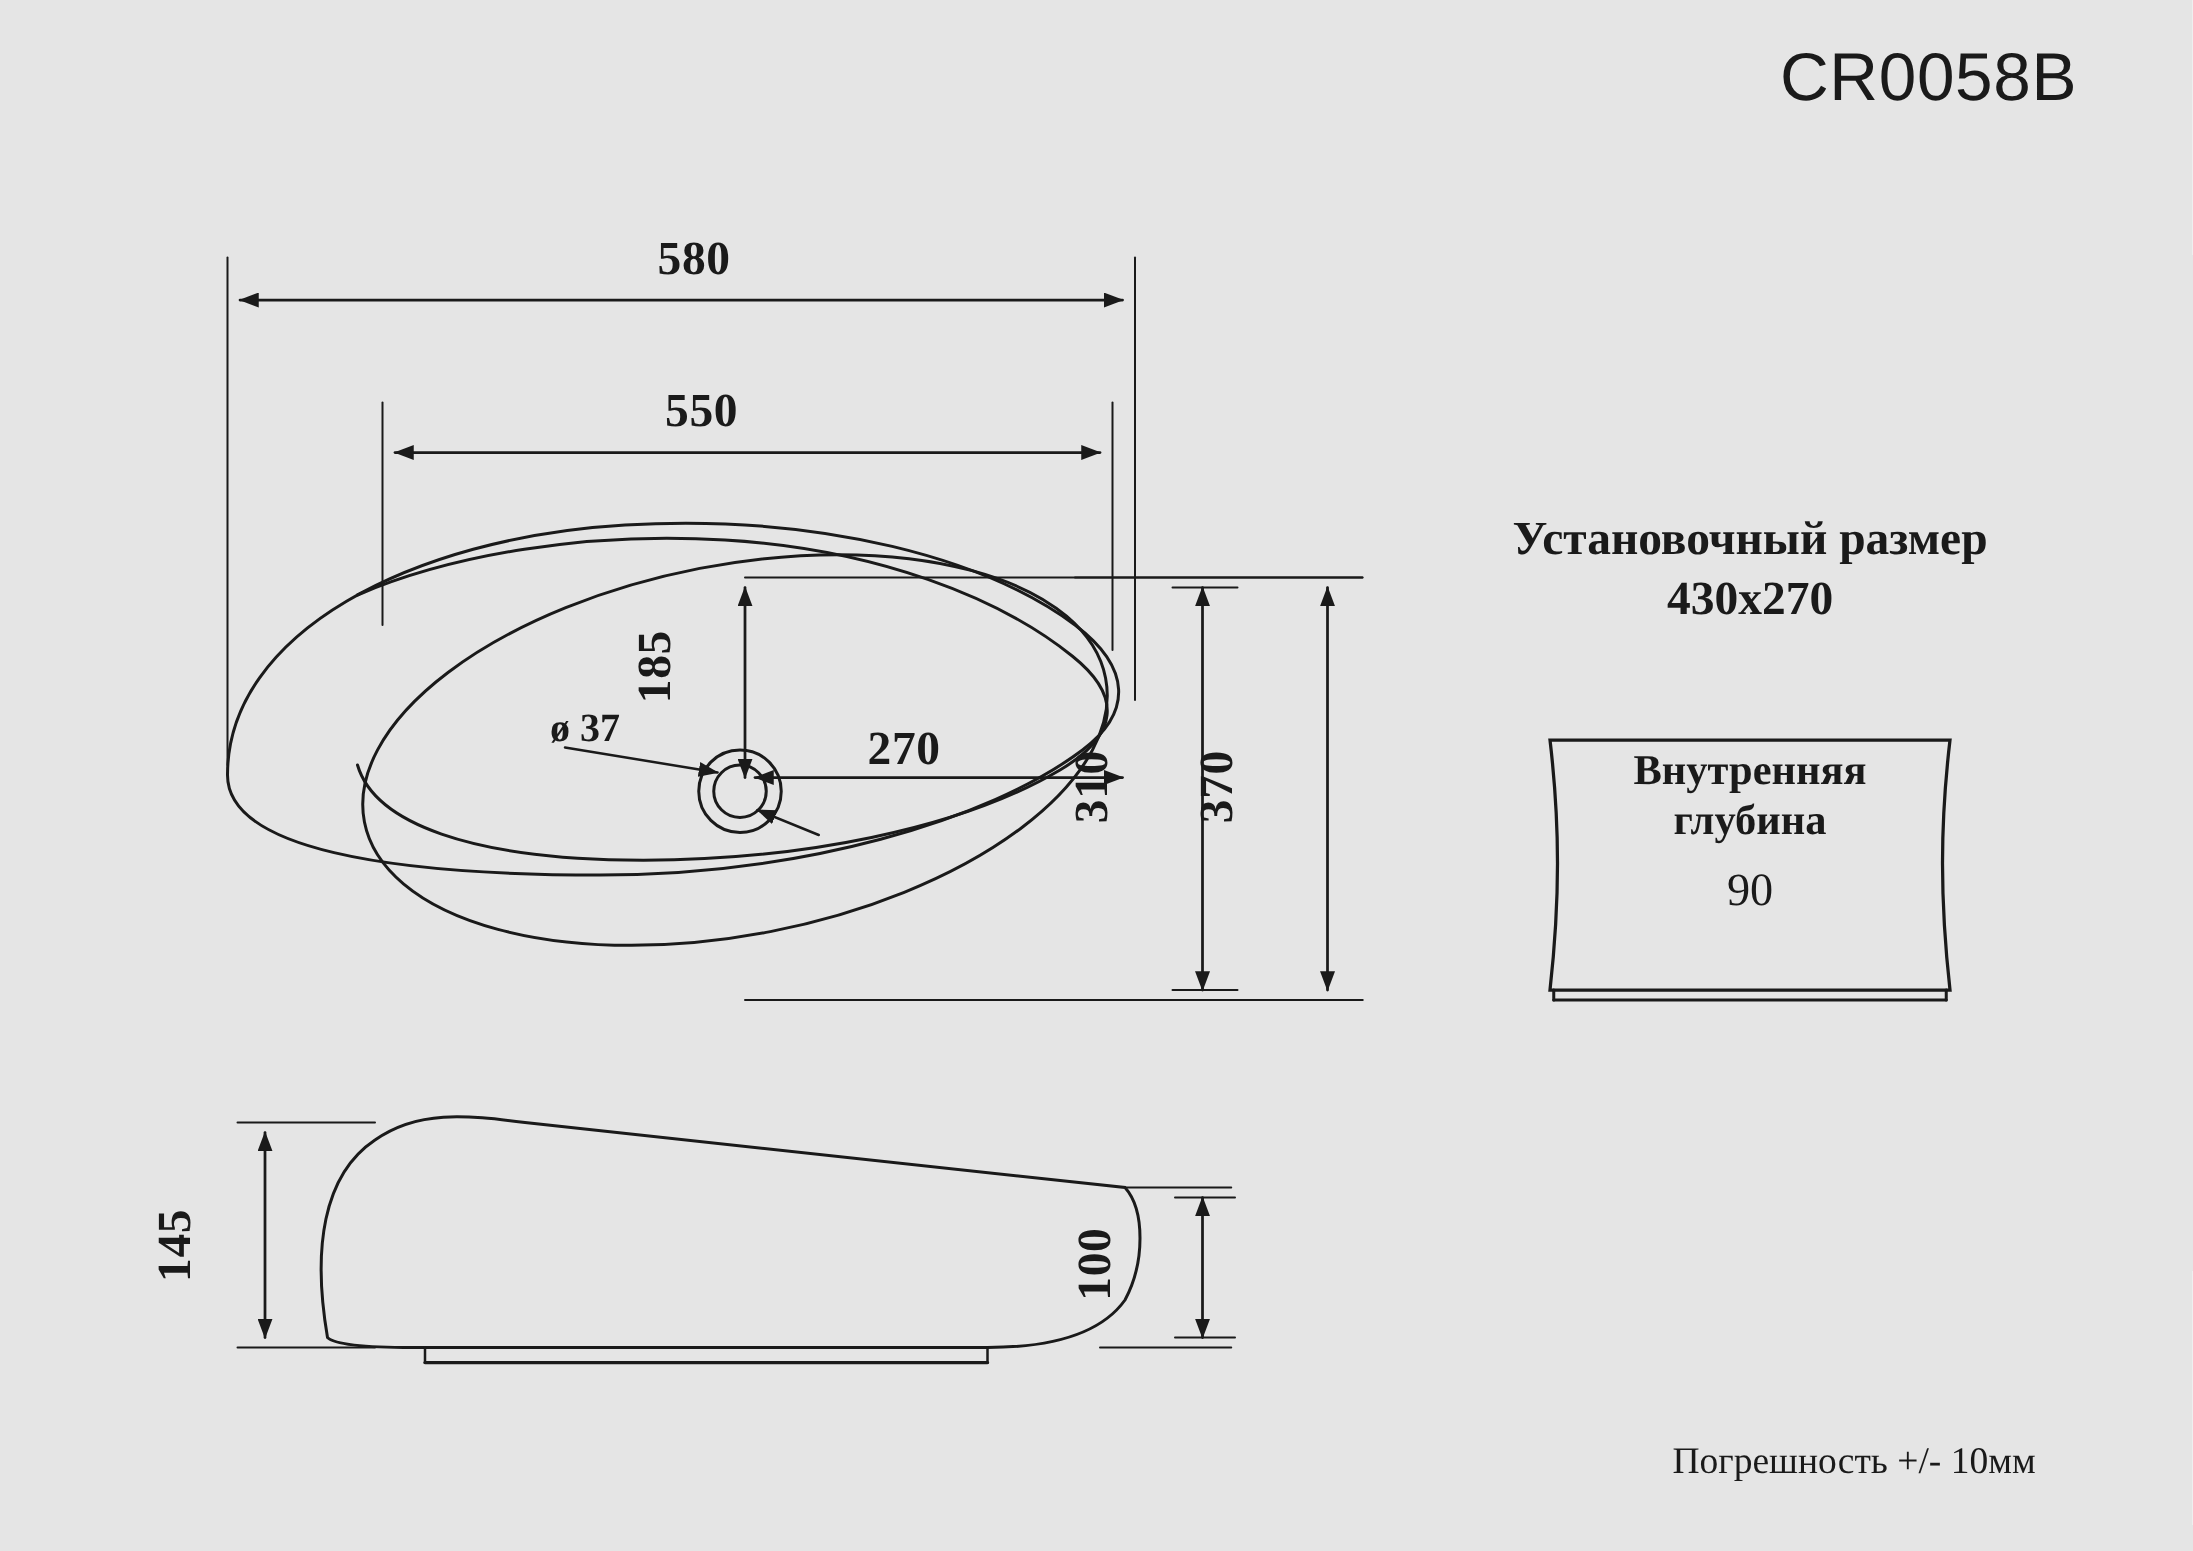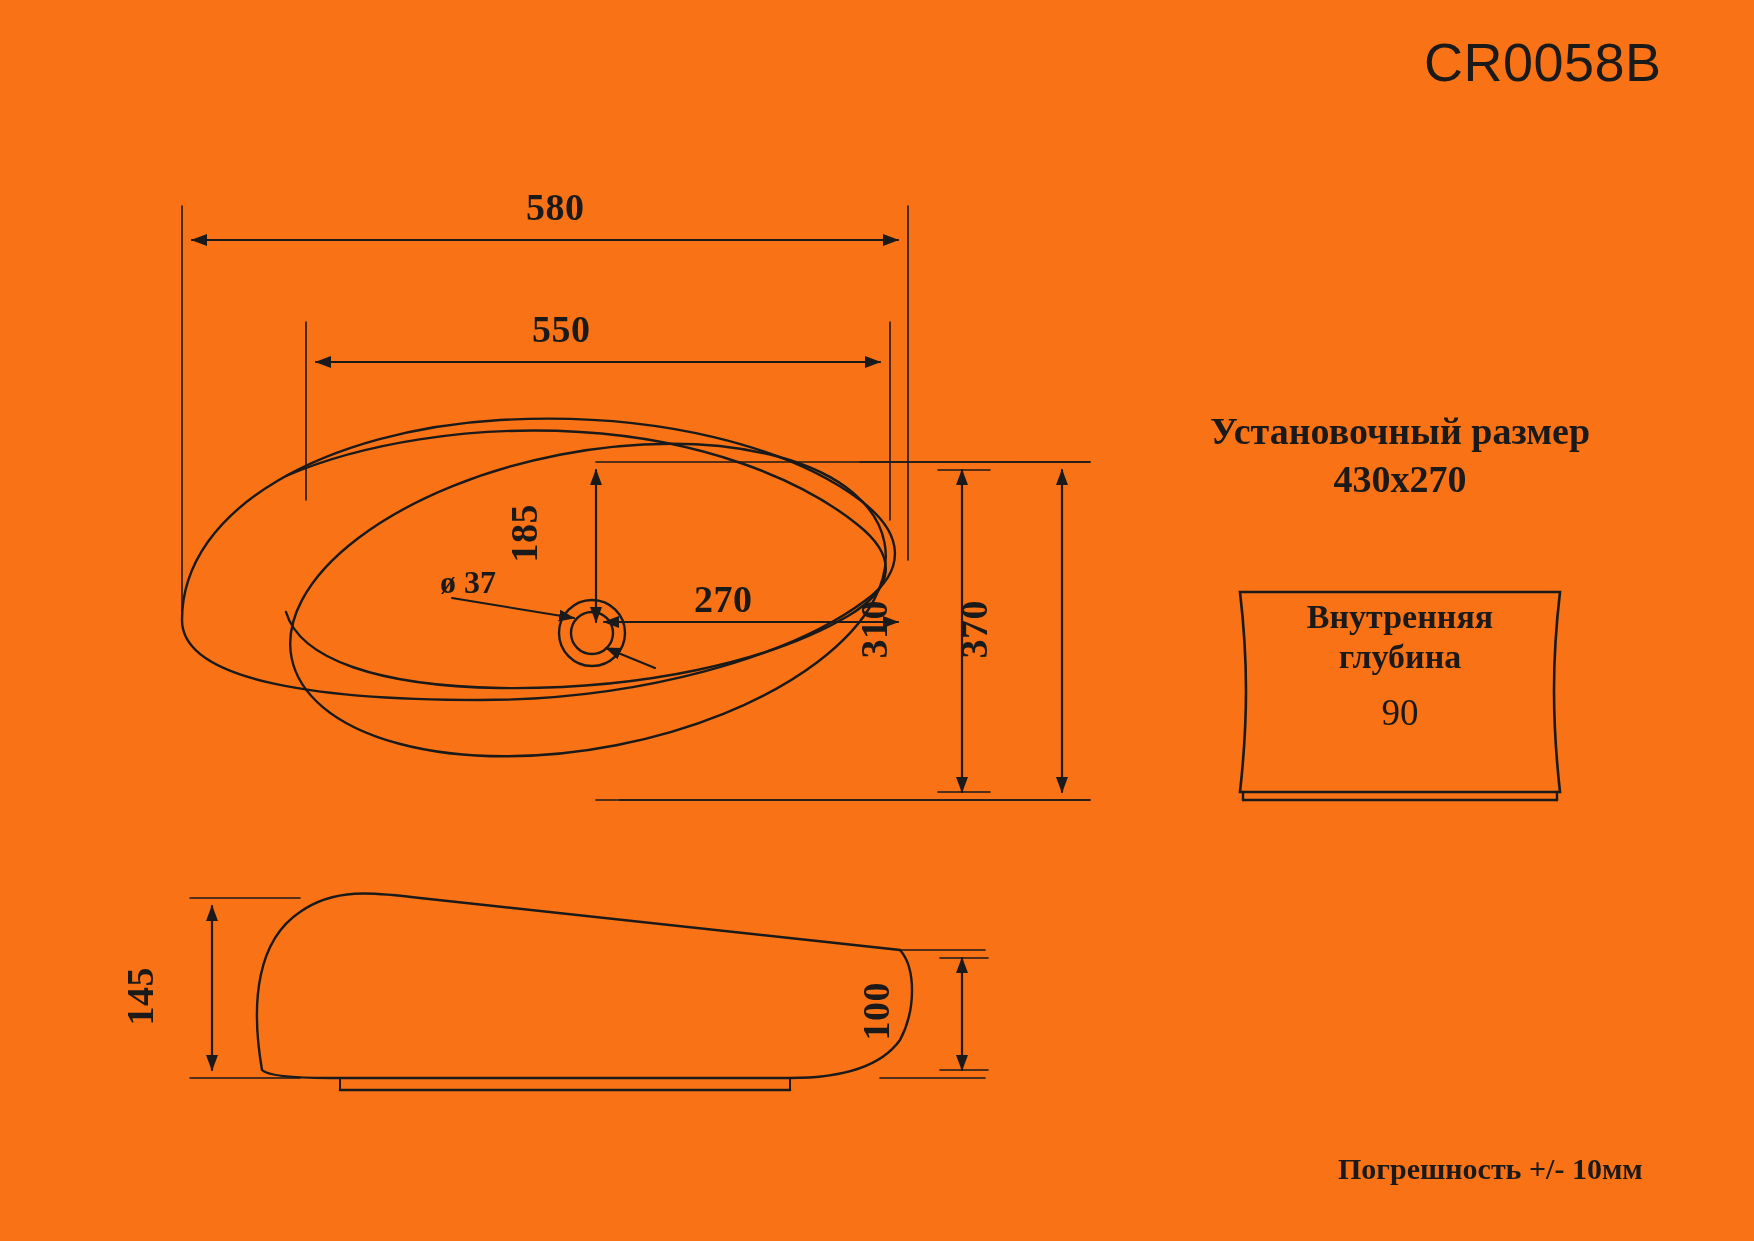--- a/index.html
+++ b/index.html
@@ -12,21 +12,21 @@
     width: 1754px;
     height: 1241px;
     position: relative;
     overflow: hidden;
   }
   #sheet {
     position: absolute;
     left: 0; top: 0;
     width: 1754px;
     height: 1241px;
-    background: #f97316;
+    background: #e5e5e5;
   }
   #drawing {
     position: absolute;
     left: 0; top: 0;
     width: 1754px;
     height: 1241px;
   }
   .txt {
     position: absolute;
     color: #1a1a1a;
@@ -63,21 +63,21 @@
   .note-lg {
     font-size: 38px;
   }
   .note-num {
     font-family: "Liberation Serif", "DejaVu Serif", serif;
     font-weight: normal;
     font-size: 37px;
   }
   .tol {
     font-family: "Liberation Serif", "DejaVu Serif", serif;
-    font-weight: bold;
+    font-weight: normal;
     font-size: 30px;
   }
   .centered { text-align: center; }
 </style>
 </head>
 <body>
 
 <div id="sheet">
 
   <svg id="drawing" viewBox="0 0 1754 1241" xmlns="http://www.w3.org/2000/svg">

